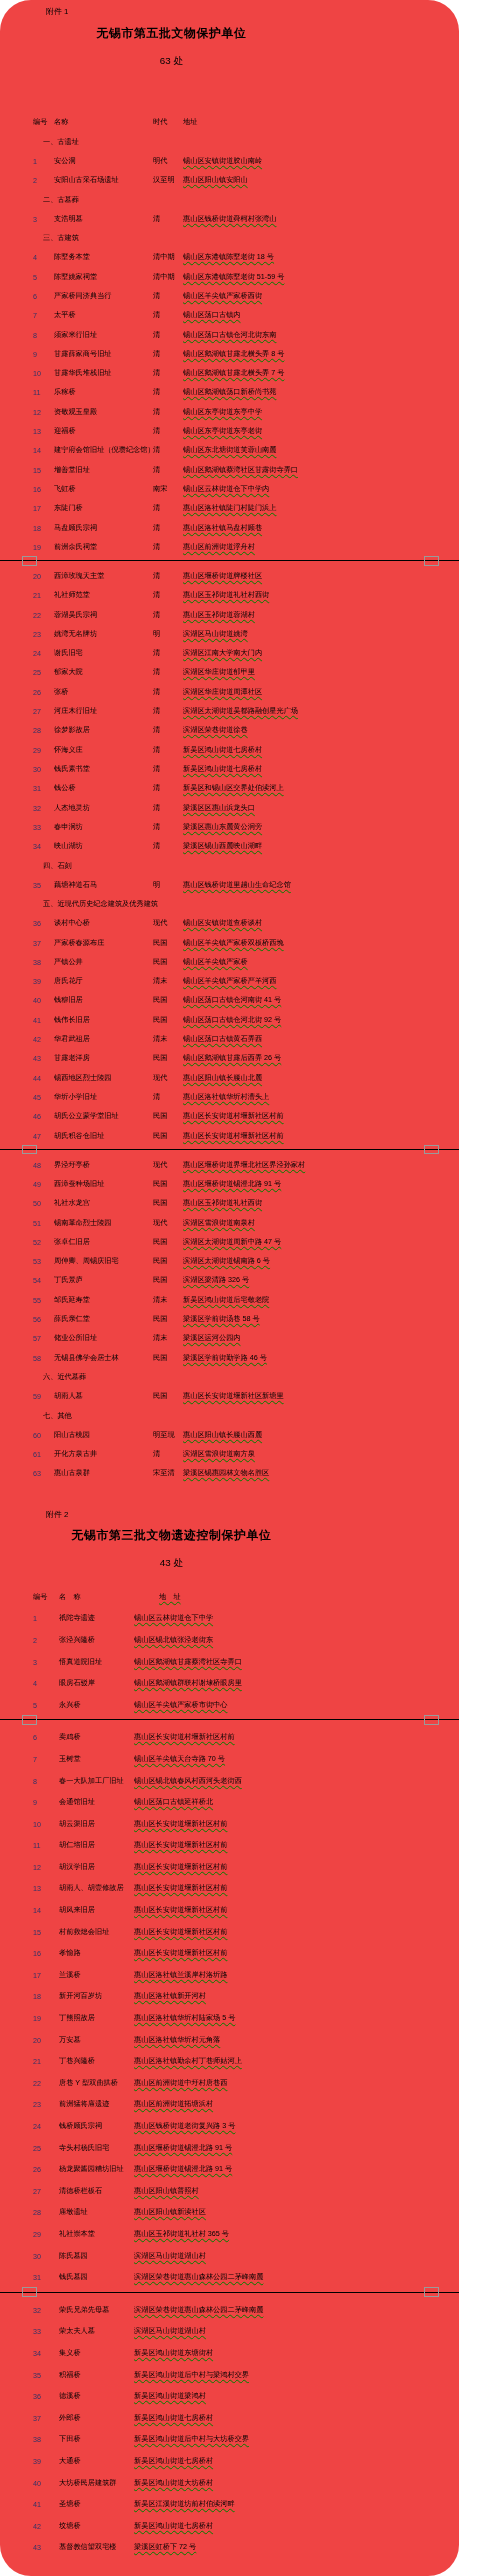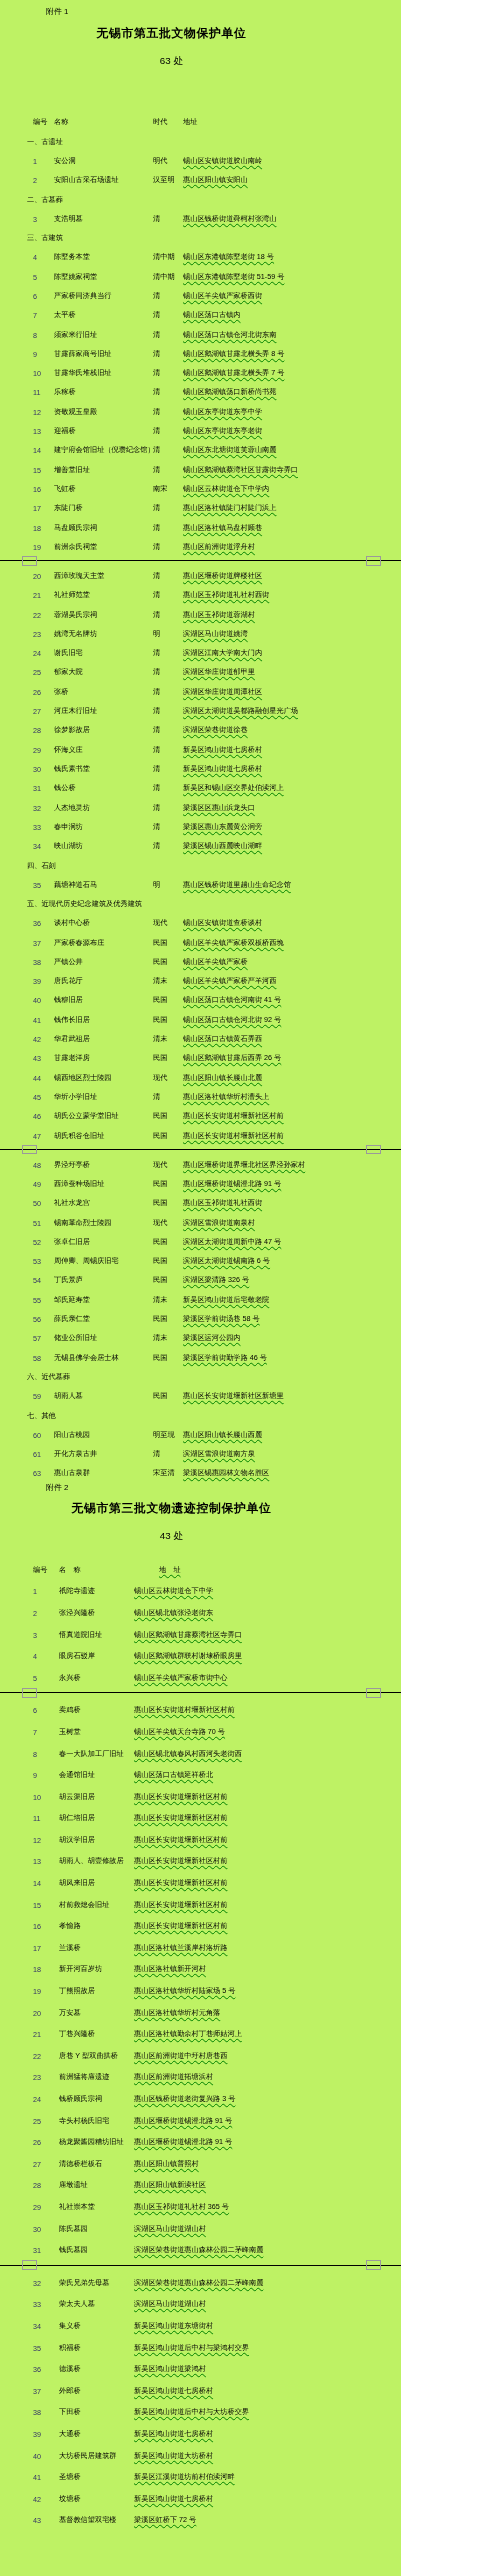--- a/index.html
+++ b/index.html
@@ -1,27 +1,28 @@
 <!DOCTYPE html>
 <html style="font-size:10.5px"><head>
 <meta charset="utf-8">
 <style>
   html,body{margin:0;padding:0;background:#fff;}
   .page{
     position:relative;
-    width:401px;
+    width:459px;
     min-height:2576px;
-    background:#bef264;
+    background:#ef4444;
     color:#000;
     font-family:"Liberation Sans","DejaVu Sans",sans-serif;
     overflow:hidden;
+    border-radius:31px;
   }
   .attach{margin:0 0 0 46px;font-size:7.9px;line-height:10.5px;}
   .attach1{padding-top:6.5px;}
-  .attach2{margin-top:0;}
+  .attach2{margin-top:27px;}
   .titlebox{width:343px;text-align:center;font-weight:bold;font-size:11.8px;line-height:15.7px;letter-spacing:0.7px;}
   .titlebox1{margin-top:9.2px;}
   .titlebox2{margin-top:7.9px;}
   .countbox{width:343px;text-align:center;font-size:9.8px;line-height:13px;}
   .countbox1{margin-top:11.8px;text-align:center;}
   .countbox2{margin-top:11.8px;}
   .tbl{position:relative;font-size:7.2px;}
   .t1-rows-offset{margin-top:46px;}
   .t2-rows-offset{margin-top:17px;}
   .row{position:relative;height:19.3px;}
@@ -35,21 +36,21 @@
   .t2 .c-addr{left:134px;}
   .t2 .c-addr-head{left:159px;}
   .squig{
     text-decoration-line:underline;
     text-decoration-style:wavy;
     text-decoration-color:var(--squig,#008000);
     text-decoration-thickness:0.7px;
     text-underline-offset:2px;
   }
   .hdr span{color:#000;}
-  .sec{position:relative;height:19.3px;line-height:19.3px;padding-left:27px;font-size:7.2px;}
+  .sec{position:relative;height:19.3px;line-height:19.3px;padding-left:43px;font-size:7.2px;}
   .pb{position:relative;height:9.8px;}
   .t2 .pb{height:11px;}
   .pb-line{position:absolute;left:0;right:0;top:3.9px;border-top:1.3px solid #000;}
   .pb-corner{position:absolute;width:13px;height:7.9px;border:0.7px solid #9a9a9a;top:-0.7px;background:transparent;}
   .pb-corner.left{left:21.6px;}
   .pb-corner.right{right:20px;}
 </style>
 </head>
 <body>
 

